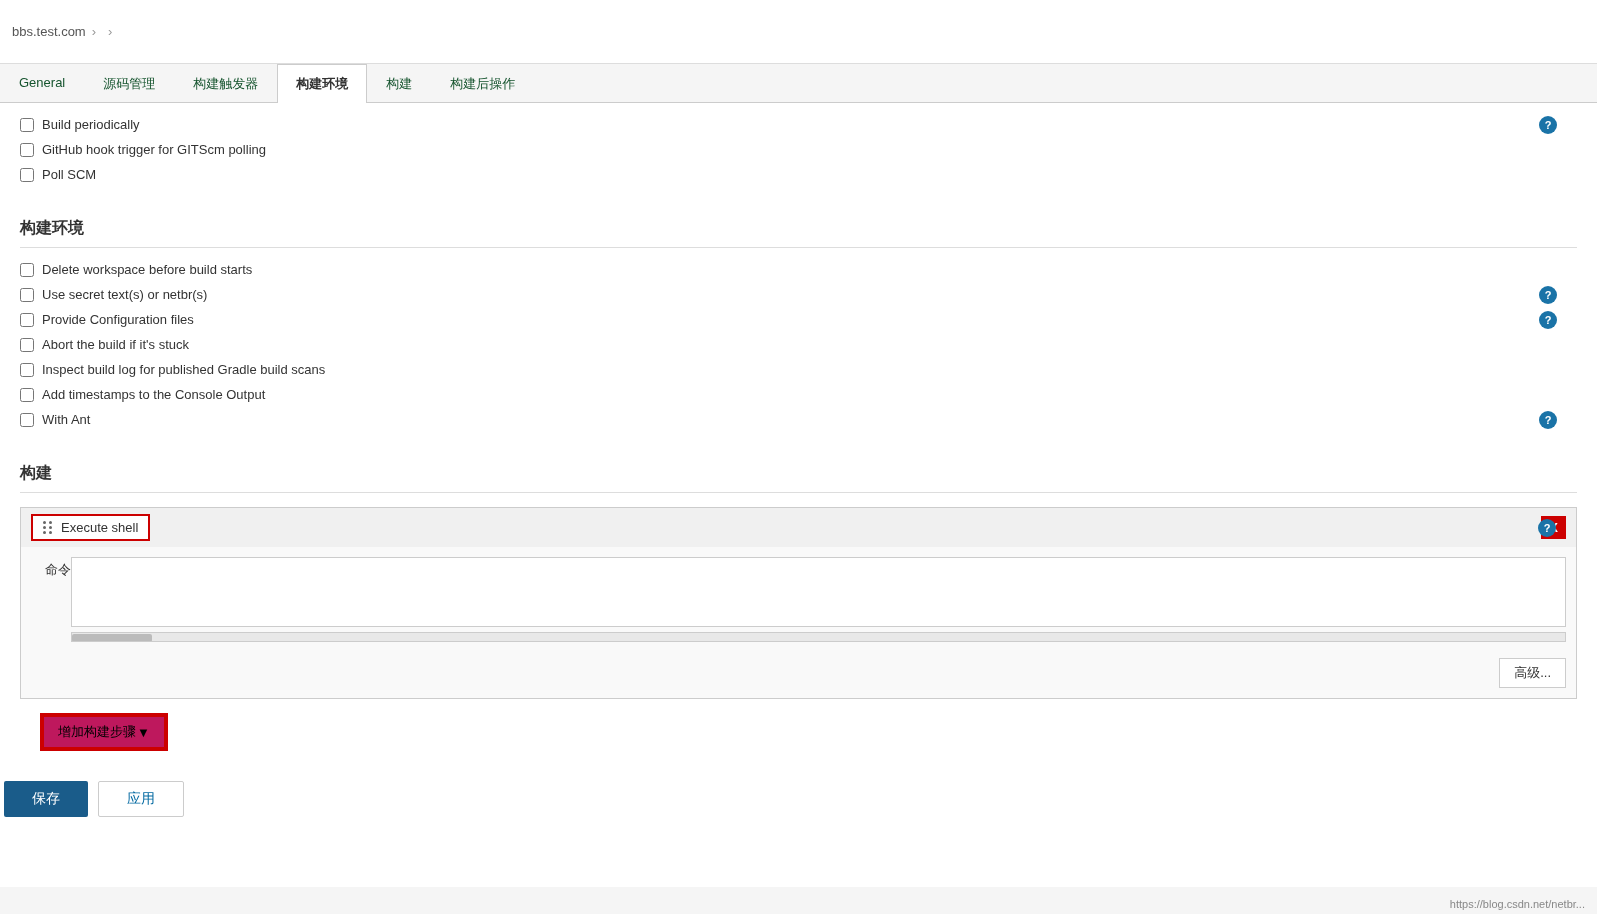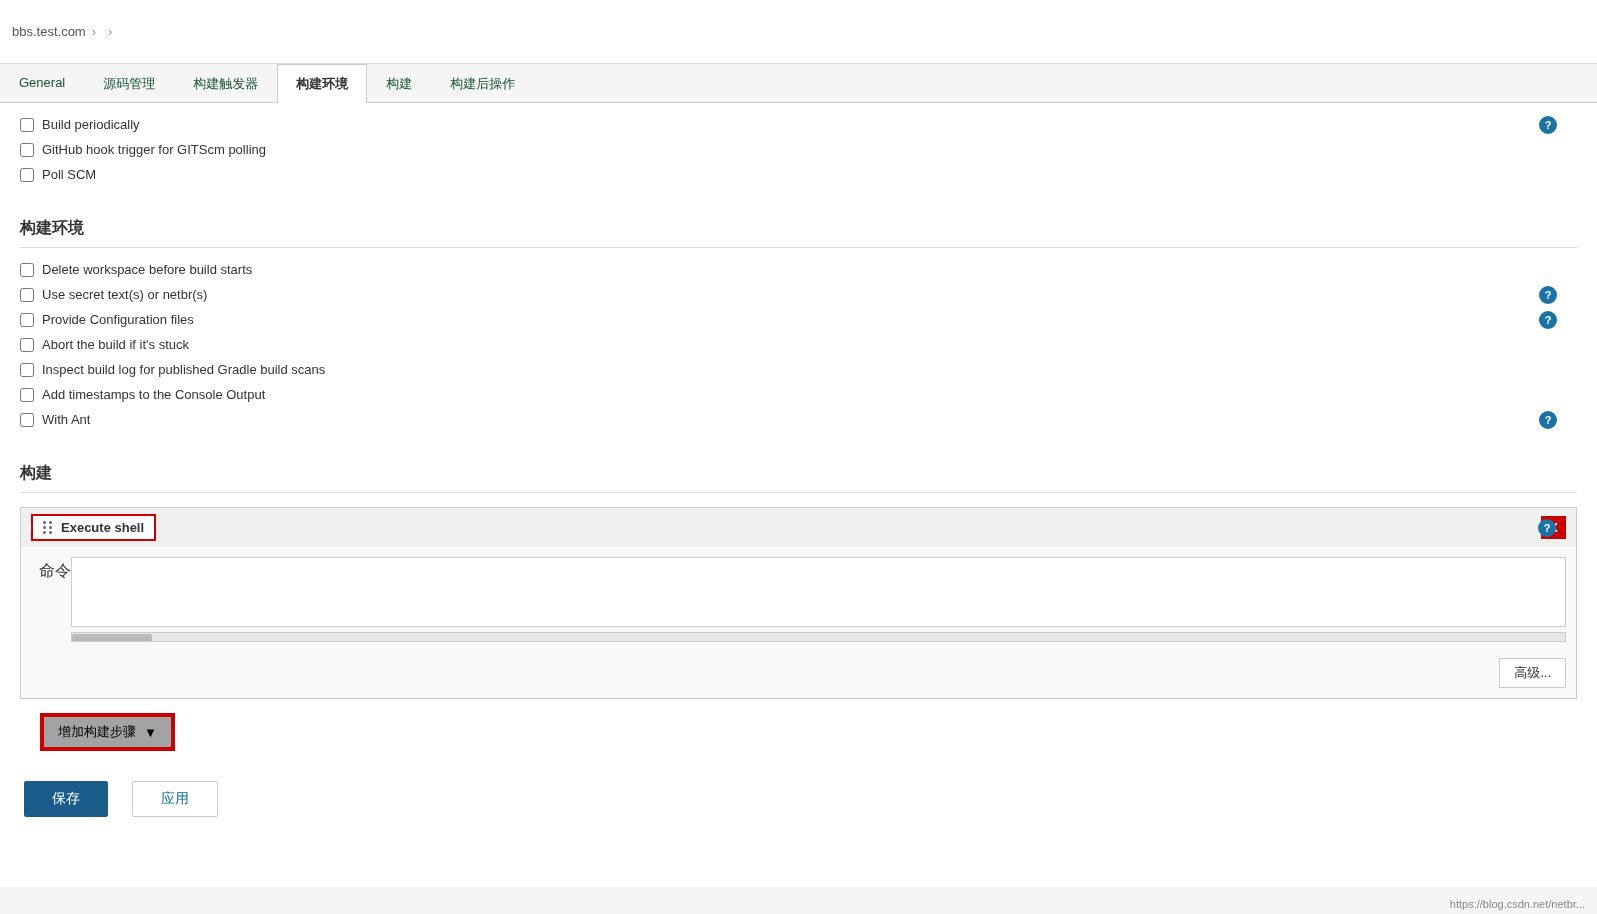--- a/index.html
+++ b/index.html
@@ -107,21 +107,21 @@
       background: #f0f0f0;
     }
     .execute-shell-btn {
       display: flex;
       align-items: center;
       border: 2px solid #cc0000;
       background: #fff;
       padding: 4px 10px;
       cursor: pointer;
       font-size: 13px;
-      font-weight: bold;
+      font-weight: normal;
       color: #333;
     }
     .execute-shell-btn .drag-handle {
       display: inline-grid;
       grid-template-columns: repeat(2, 4px);
       gap: 2px;
       margin-right: 8px;
     }
     .execute-shell-btn .drag-handle span {
       width: 3px;
@@ -143,21 +143,21 @@
       display: flex;
       align-items: center;
       gap: 8px;
     }
     .command-row {
       display: flex;
       padding: 10px 10px 10px 10px;
       align-items: flex-start;
     }
     .command-label {
-      font-size: 16px;
+      font-size: 13px;
       color: #333;
       min-width: 40px;
       padding-top: 4px;
       text-align: right;
       margin-right: 0;
     }
     .command-textarea-wrapper {
       flex: 1;
       position: relative;
     }
@@ -210,39 +210,39 @@
       padding: 5px 14px;
       font-size: 13px;
       cursor: pointer;
       color: #333;
     }
     .add-build-step-row {
       padding: 14px 20px 10px 20px;
     }
     .add-build-step-btn {
       border: 1px solid #ccc;
-      background: #a3a3a3;
+      background: #be185d;
       padding: 6px 14px;
       font-size: 13px;
       cursor: pointer;
       display: flex;
       align-items: center;
-      gap: 8px;
+      gap: 1px;
       border: 2px solid #cc0000;
       text-align: right;
     }
     .add-build-step-wrapper {
       border: 2px solid #cc0000;
       display: inline-flex;
       align-items: center;
     }
     .bottom-buttons {
       display: flex;
-      gap: 24px;
-      padding: 10px 24px;
+      gap: 10px;
+      padding: 10px 4px;
     }
     .btn-save {
       background: #1a5c8a;
       color: #fff;
       border: none;
       padding: 8px 28px;
       font-size: 14px;
       cursor: pointer;
       border-radius: 2px;
     }

